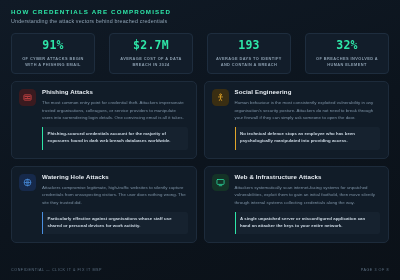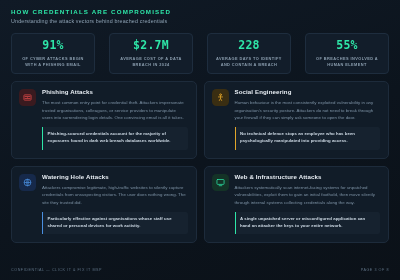--- a/index.html
+++ b/index.html
@@ -154,25 +154,25 @@
   <div class="stats">
     <div class="stat">
       <div class="stat-val">91%</div>
       <div class="stat-lbl">OF CYBER ATTACKS BEGIN WITH A PHISHING EMAIL</div>
     </div>
     <div class="stat">
       <div class="stat-val">$2.7M</div>
       <div class="stat-lbl">AVERAGE COST OF A DATA BREACH IN 2024</div>
     </div>
     <div class="stat">
-      <div class="stat-val">228</div>
+      <div class="stat-val">193</div>
       <div class="stat-lbl">AVERAGE DAYS TO IDENTIFY AND CONTAIN A BREACH</div>
     </div>
     <div class="stat">
-      <div class="stat-val">55%</div>
+      <div class="stat-val">32%</div>
       <div class="stat-lbl">OF BREACHES INVOLVED A HUMAN ELEMENT</div>
     </div>
   </div>
 
   <div class="grid">
 
     <div class="card red">
       <div class="card-icon" style="background:#3a1a1f;">
         <svg width="9" height="9" viewBox="0 0 24 24" fill="none" stroke="#e04a4a" stroke-width="2.1">
           <rect x="2.5" y="5" width="19" height="14" rx="2"></rect>

